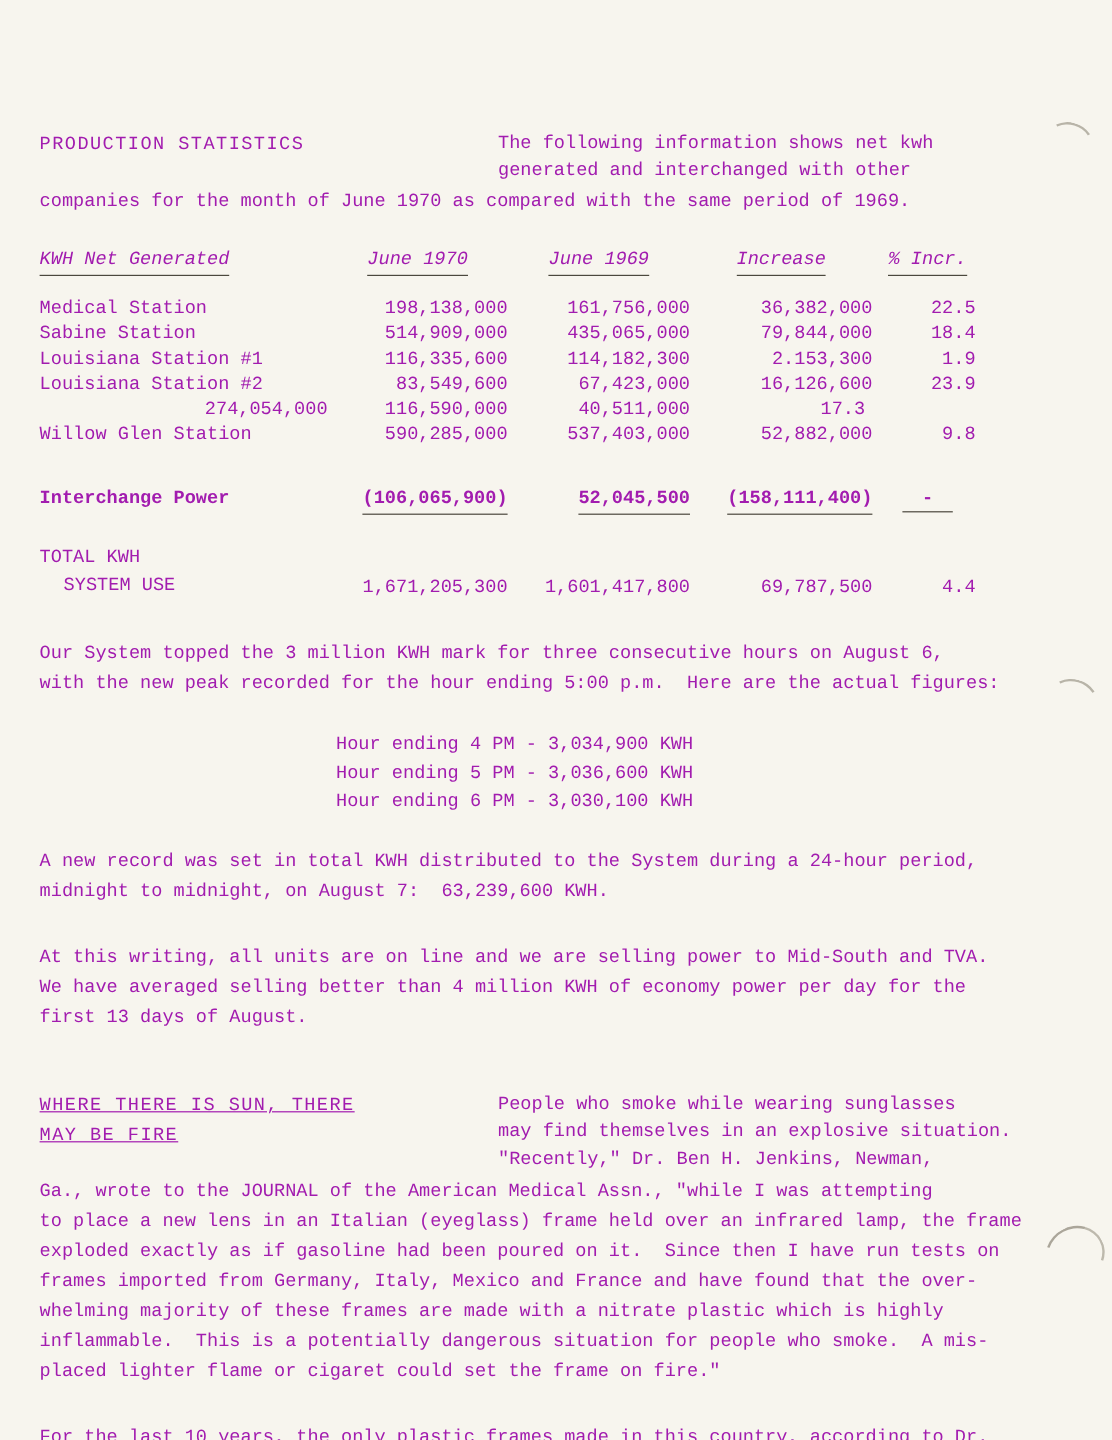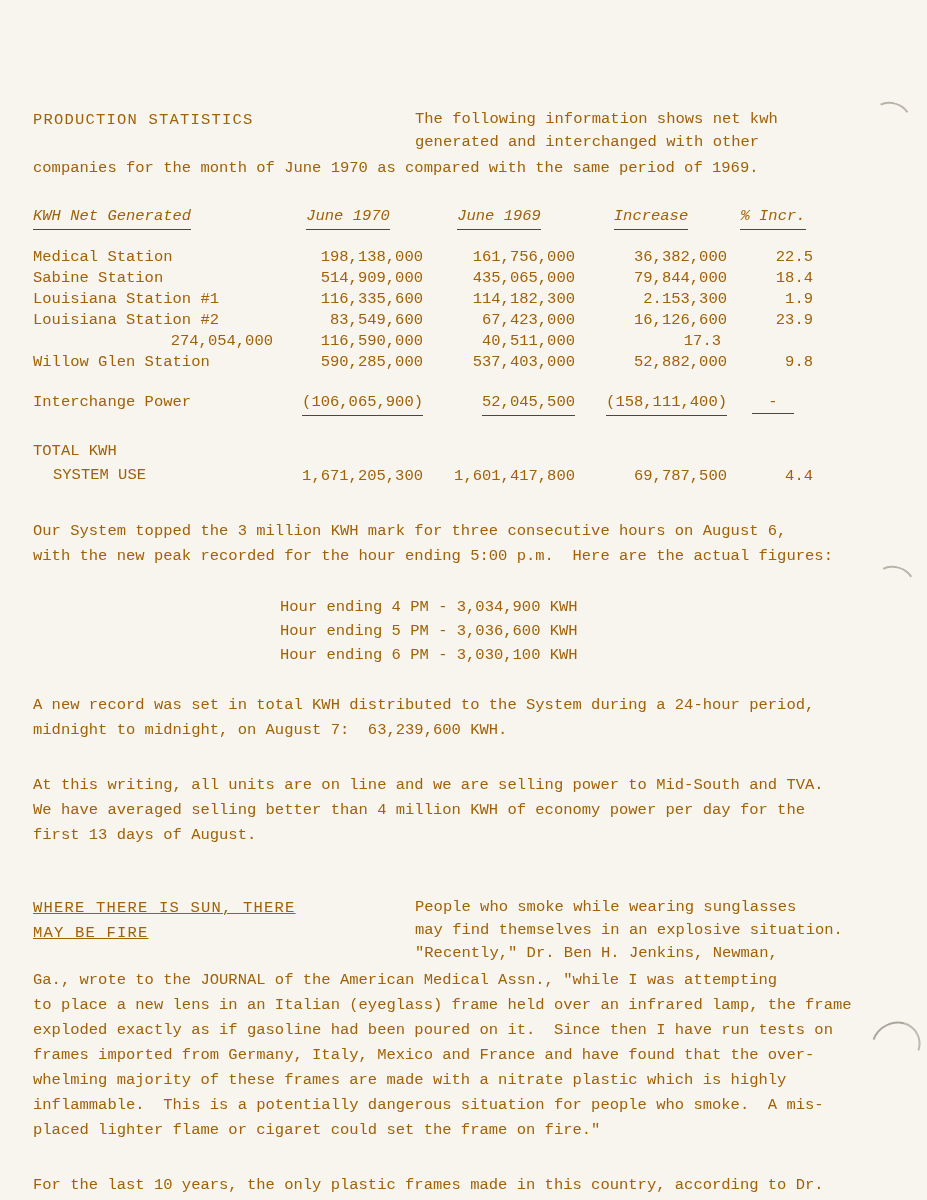--- a/index.html
+++ b/index.html
@@ -3,21 +3,21 @@
 <meta charset="utf-8">
 <style>
   * { box-sizing: border-box; }
   html, body { margin: 0; padding: 0; background: #eeece5; }
   .page {
     position: relative;
     width: 927px;
     height: 1200px;
     margin: 0 auto;
     background: #f7f5ee;
-    color: #a16207;
+    color: #a21caf;
     font-family: "Liberation Mono", "DejaVu Sans Mono", monospace;
     font-size: 15.5px;
     padding: 108px 45px 0 33px;
     overflow: hidden;
   }
   .lines { white-space: pre-wrap; }
 
   
   .split-row { display: flex; align-items: flex-start; }
   .left-heading {
@@ -41,21 +41,21 @@
   .c { overflow: visible; }
   .num { text-align: right; }
   .ctr { text-align: center; }
   .pct { padding-right: 6px; }
   .u {
     display: inline-block;
     border-bottom: 1.6px solid #4b483e;
     padding-bottom: 2px;
   }
   .dash { padding: 0 16px; }
-  .t-inter { margin-top: 19px; }
+  .t-inter { margin-top: 32px; font-weight: bold; }
   .t-total { margin-top: 23px; align-items: end; }
   .t-total .label-l2 { padding-left: 20px; line-height: 24px; }
   .t-total .label-l1 { line-height: 24px; }
 
   
   .para { line-height: 25px; margin: 0 0 26px 0; }
   .hours { line-height: 24px; margin: 0 0 26px 247px; }
   .mb30 { margin-bottom: 30px; }
   .mb48 { margin-bottom: 48px; }
   .sun-heading { letter-spacing: 1.2px; line-height: 25px; text-decoration: underline; }

